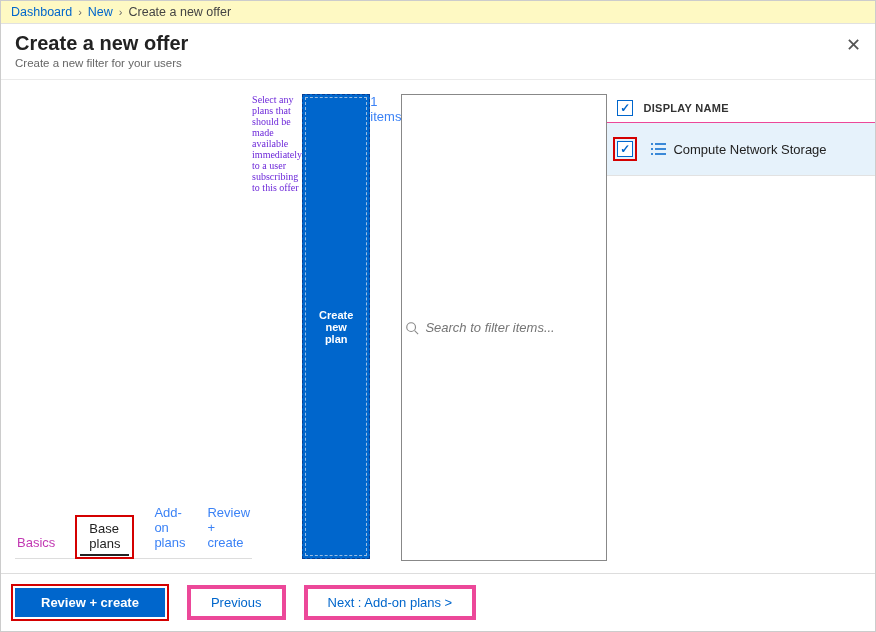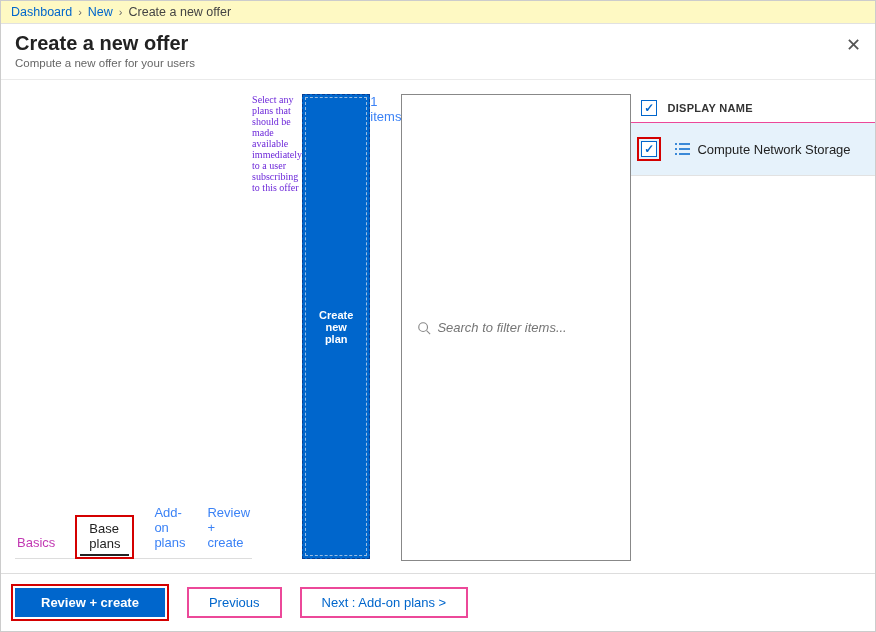--- a/index.html
+++ b/index.html
@@ -77,21 +77,21 @@
     font-size: 11px;
     font-weight: 600;
     cursor: pointer;
     margin-bottom: 14px;
     width: fit-content;
   }
   .count { font-size: 13px; color: #3b82f6; margin-bottom: 6px; }
   .search-wrap {
     display: flex; align-items: center;
     border: 1px solid #888;
-    padding: 4px 15px;
+    padding: 4px 3px;
     width: 730px;
     margin-bottom: 12px;
   }
   .search-wrap svg { width: 14px; height: 14px; margin-right: 6px; flex-shrink:0; }
   .search-wrap input {
     border: none; outline: none; flex: 1;
     font-style: italic; color: #888; font-size: 13px;
     background: transparent;
   }
   .table { width: 730px; }
@@ -139,38 +139,38 @@
   .btn-primary {
     background: #0066cc; color: #fff;
     border: none; padding: 7px 26px;
     font-size: 13px; font-weight: 600; cursor: pointer;
   }
   .primary-highlight {
     border: 2.5px solid #d40000; padding: 2px; display:inline-block;
   }
   .btn-secondary {
     background: #fff; color: #0066cc;
-    border: 2px solid #ec4899; padding: 6px 20px;
+    border: 4px solid #ec4899; padding: 6px 20px;
     font-size: 13px; cursor: pointer;
   }
 </style>
 </head>
 <body>
 
 <div class="breadcrumb">
   <a>Dashboard</a>
   <span class="sep">›</span>
   <a>New</a>
   <span class="sep">›</span>
   <span class="current">Create a new offer</span>
 </div>
 
 <div class="header">
   <h1>Create a new offer</h1>
-  <div class="subtitle">Compute a new offer for your users</div>
+  <div class="subtitle">Create a new filter for your users</div>
   <button class="close-btn">
     <span>✕</span>
   </button>
 </div>
 
 <div class="content">
 
   <div class="tabs">
     <div class="tab basics">Basics</div>
     <div class="tab active">Base plans</div>

